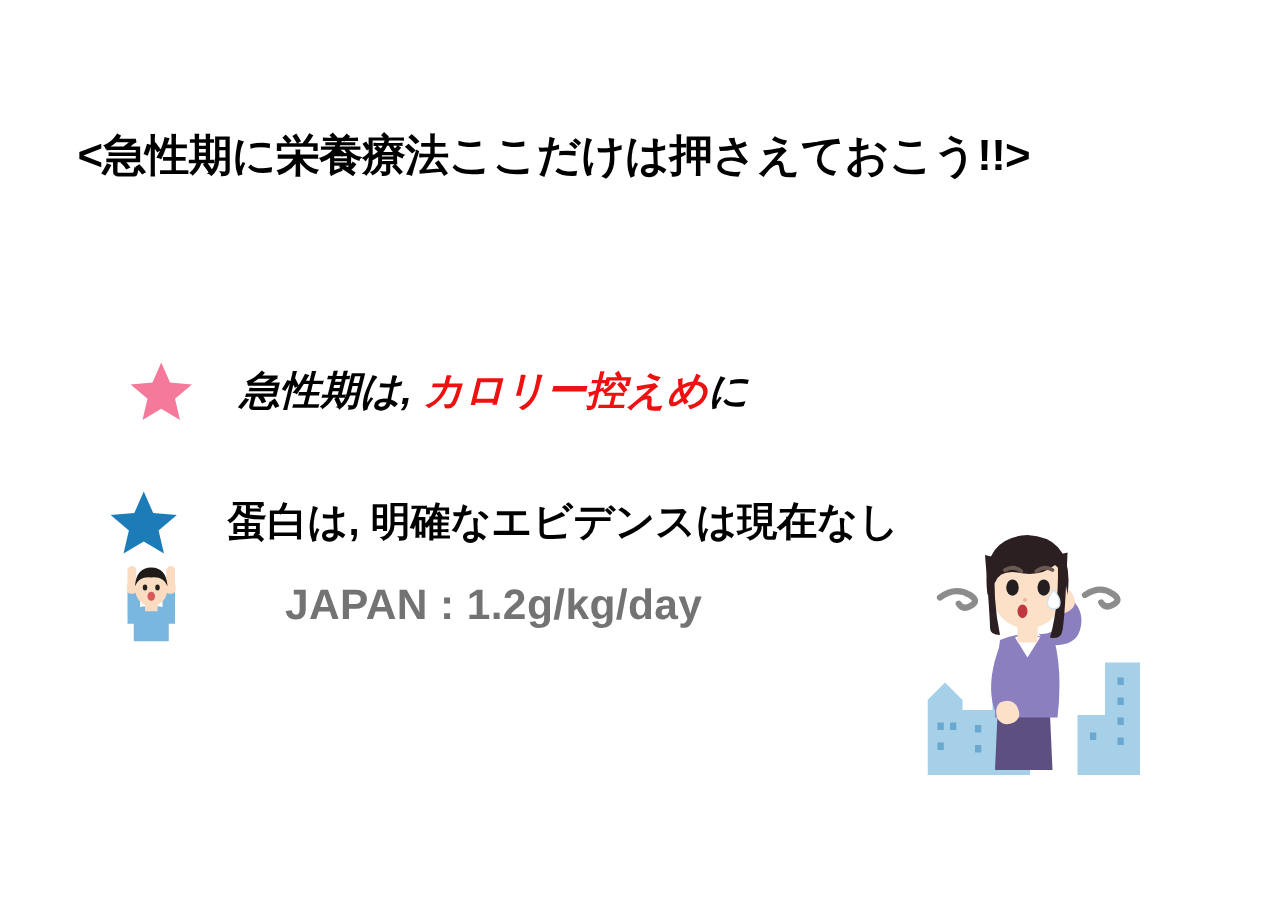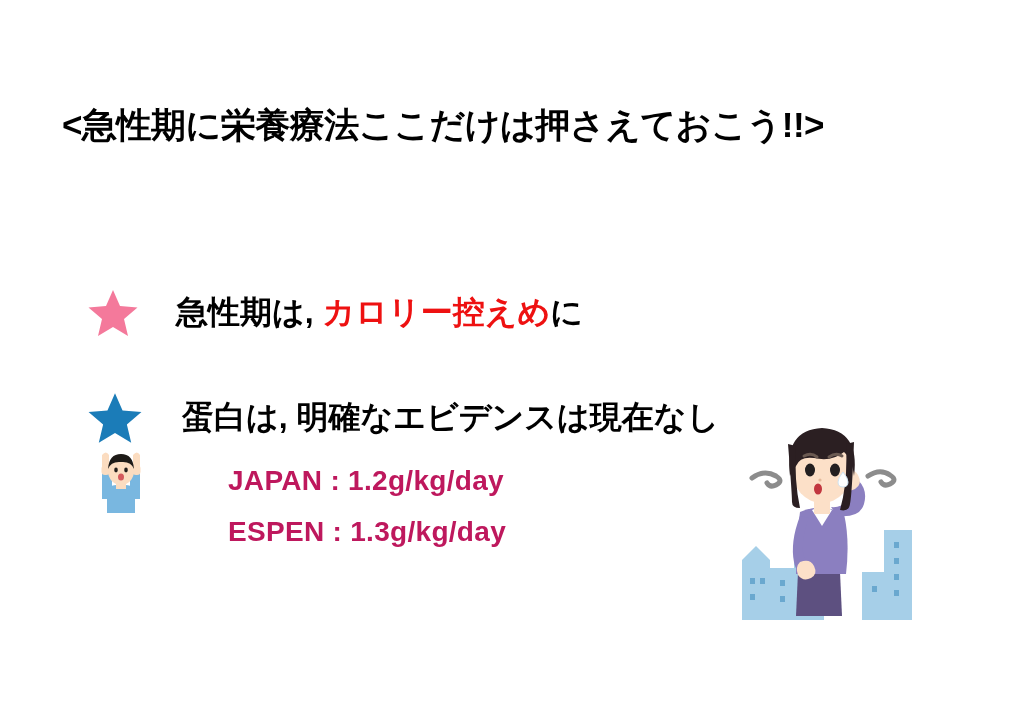--- a/index.html
+++ b/index.html
@@ -33,21 +33,21 @@
     line-height: 1.1;
   }
 
   
   .bullet-row {
     position: absolute;
     display: flex;
     align-items: center;
   }
   #row-1 { left: 88px; top: 186px; }
-  #row-2 { left: 88px; top: 289px; }
+  #row-2 { left: 104px; top: 289px; font-style: italic; }
   #row-3 { left: 88px; top: 392px; }
 
   .star {
     width: 58px;
     height: 56px;
     flex: 0 0 auto;
     display: block;
   }
   #row-2 .star { width: 50px; height: 48px; }
   #row-3 .star { width: 54px; height: 52px; }
@@ -63,23 +63,23 @@
   #row-1 .bullet-text { margin-left: 30px; font-size: 33px; }
   #row-2 .bullet-text { margin-left: 38px; font-size: 32px; }
   #row-3 .bullet-text { margin-left: 40px; font-size: 32px; }
 
   .hl-red { color: #ee1111; }
 
   
   .sub-item {
     position: absolute;
     left: 228px;
-    font-size: 28px;
+    font-size: 34px;
     font-weight: 700;
-    color: #be185d;
+    color: #737373;
     white-space: nowrap;
     letter-spacing: 0.3px;
   }
   #sub-0 { top: 465px; }
   #sub-1 { top: 516px; }
   #sub-2 { top: 566px; }
 
   
   .illus {
     position: absolute;
@@ -118,21 +118,20 @@
   <div class="bullet-row" id="row-3">
     <svg class="star" viewBox="0 0 100 96" aria-hidden="true">
       <polygon points="50,2 64,34 99,37 72,60 80,94 50,76 20,94 28,60 1,37 36,34" fill="#1b7cb8"></polygon>
     </svg>
     <div class="bullet-text">
       <span>蛋白は, 明確なエビデンスは現在なし</span>
     </div>
   </div>
 
   <div class="sub-item" id="sub-0">JAPAN : 1.2g/kg/day</div>
-  <div class="sub-item" id="sub-1">ESPEN : 1.3g/kg/day</div>
 
   <svg class="illus" id="illus-cheer" viewBox="0 0 66 76" aria-hidden="true">
 
     <path d="M14 30 L14 56 L24 56 L24 30 Z" fill="#79b7e0"></path>
 
     <path d="M42 30 L42 56 L52 56 L52 30 Z" fill="#79b7e0"></path>
 
     <path d="M14 12 q4 -5 7 0 l0 12 q-3.5 4 -7 0 Z" fill="#fbdcc0"></path>
     <rect x="13.5" y="22" width="8" height="10" rx="3.5" fill="#fbdcc0"></rect>
 

